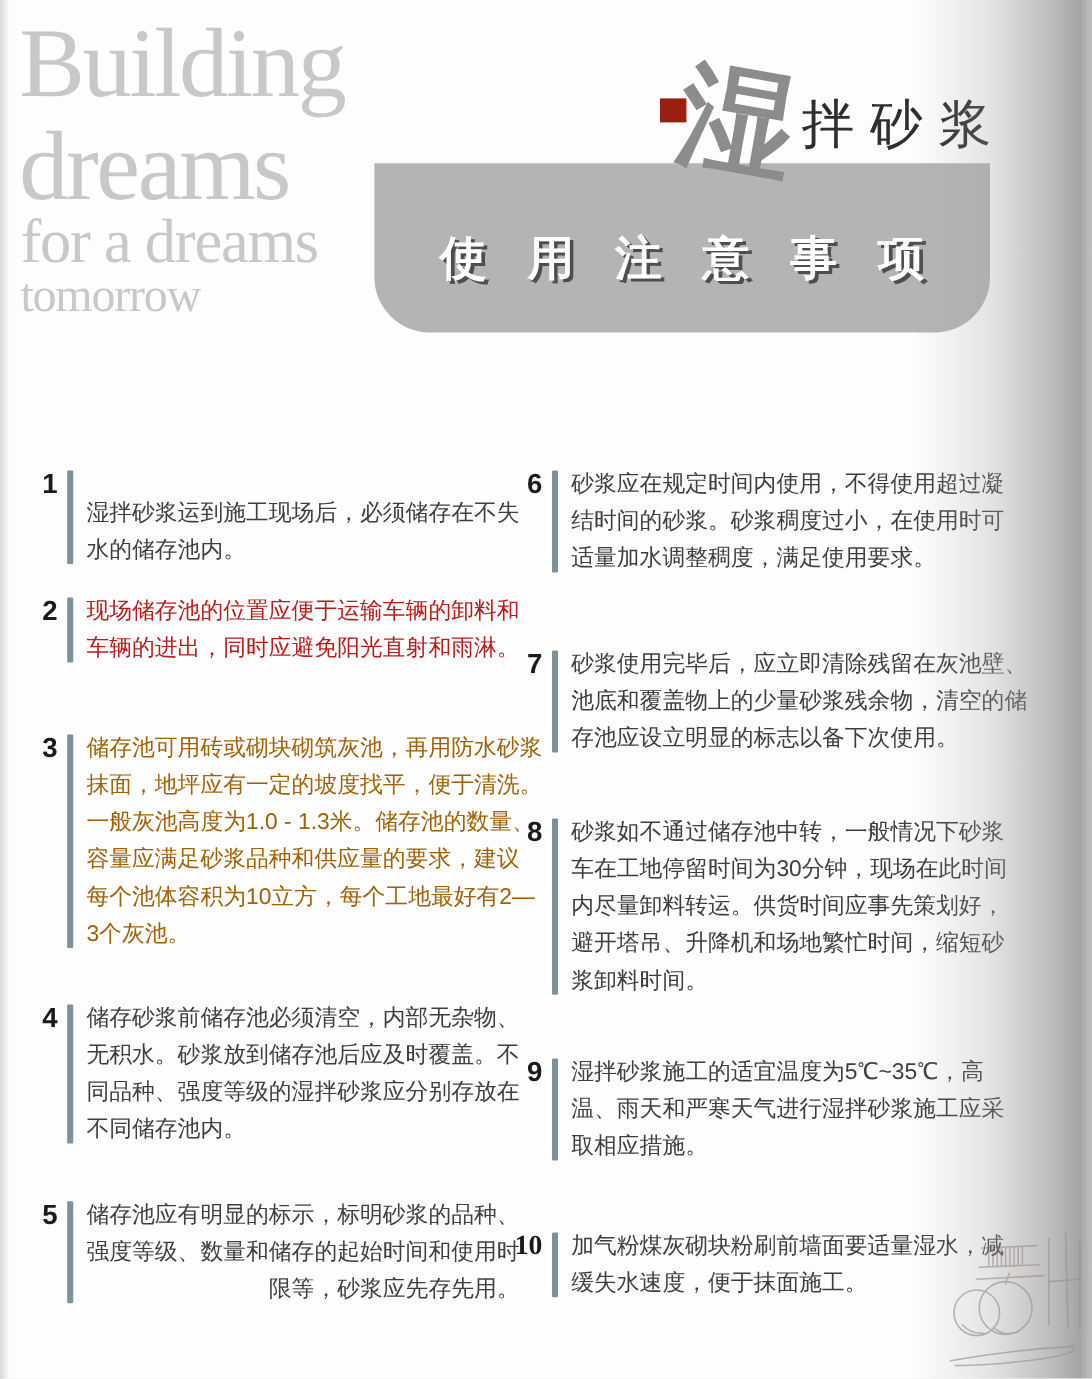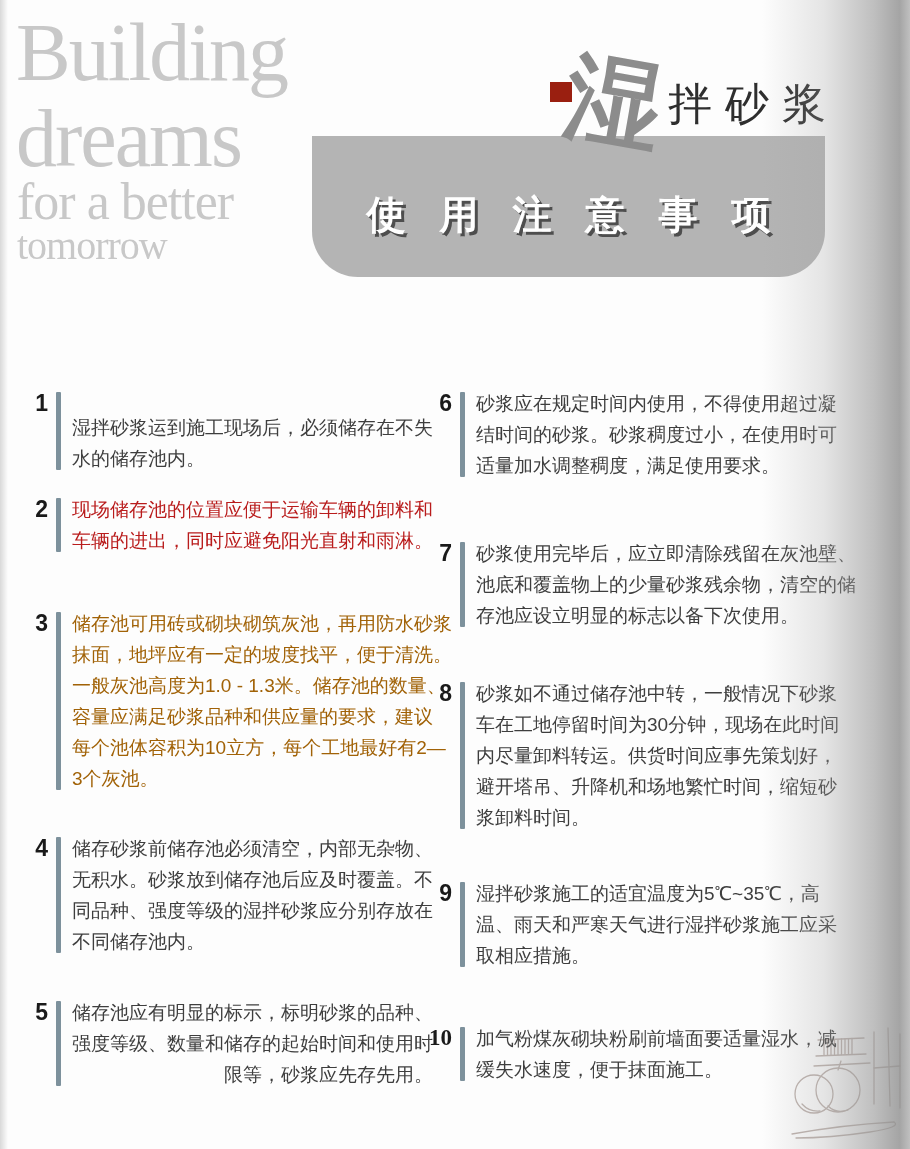--- a/index.html
+++ b/index.html
@@ -94,21 +94,21 @@
   
   #sketch { position: absolute; left: 778px; top: 1026px; z-index: 0; }
 </style>
 </head>
 <body>
 
 <div id="page">
 
   <div class="tagline" id="tl1" style="color: rgb(200, 200, 200);">Building</div>
   <div class="tagline" id="tl2" style="color: rgb(200, 200, 200);">dreams</div>
-  <div class="tagline" id="tl3" style="color: rgb(200, 200, 200);">for a better</div>
+  <div class="tagline" id="tl3" style="color: rgb(200, 200, 200);">for a dreams</div>
   <div class="tagline" id="tl4" style="color: rgb(200, 200, 200);">tomorrow</div>
 
   <div id="banner" style="background: rgb(180, 180, 180);">
     <div id="banner-text">使用注意事项</div>
   </div>
   <div id="accent-square" style="background: rgb(154, 31, 16);"></div>
   <div id="lead-char">湿</div>
   <div id="title-rest">拌砂浆</div>
 
   <div class="item" id="item1">

